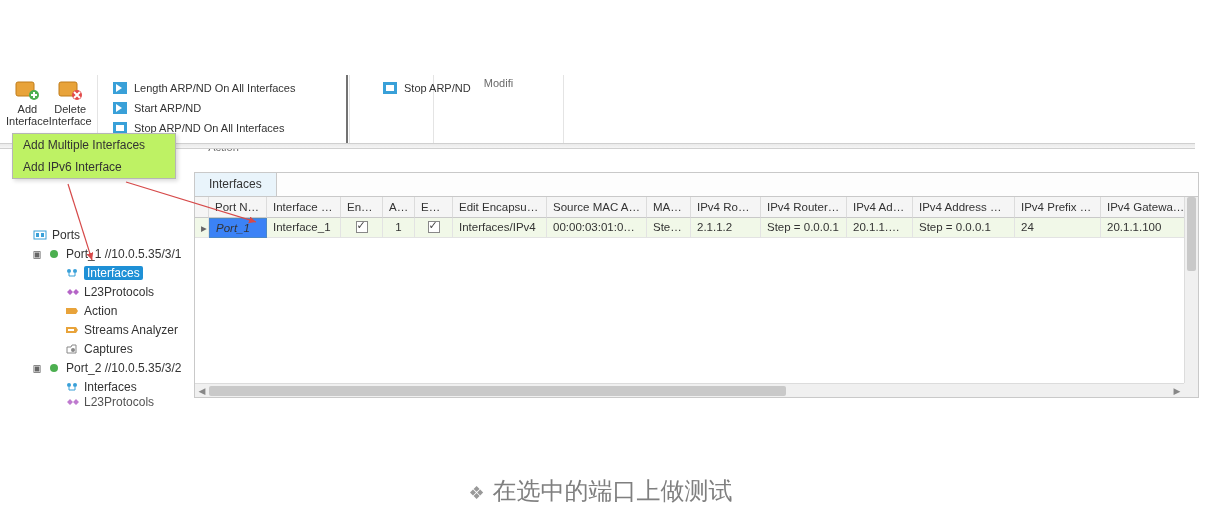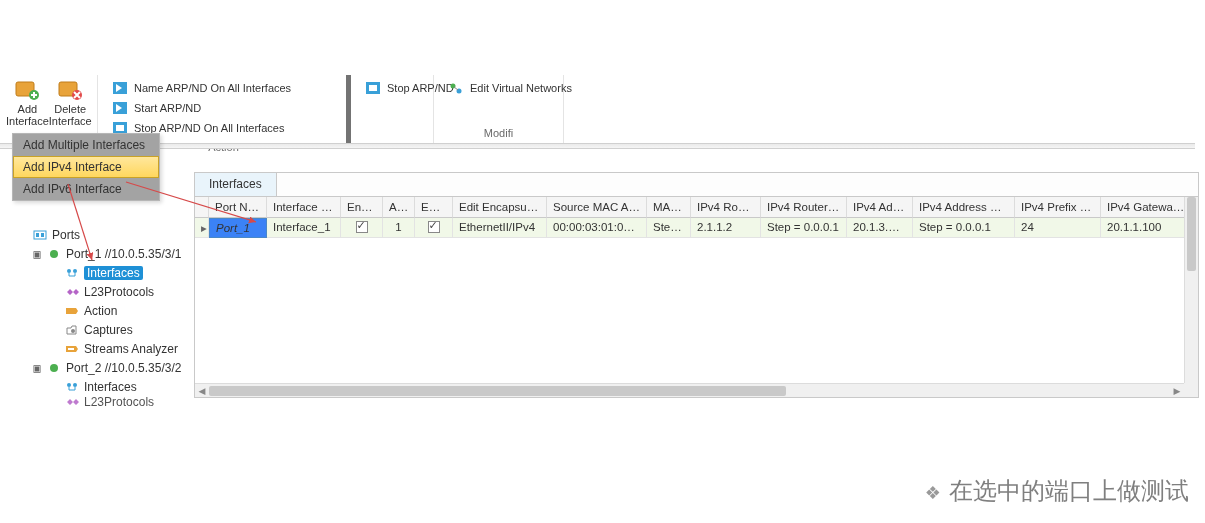--- a/index.html
+++ b/index.html
@@ -19,21 +19,21 @@
   .small-btn-col { display: flex; flex-direction: column; gap: 2px; padding: 2px 4px; }
   .small-btn { display: flex; align-items: center; gap: 6px; height: 18px; padding: 0 4px; cursor: pointer; white-space: nowrap; }
   .small-btn .ic { width: 16px; height: 14px; display:inline-flex; align-items:center; justify-content:center;}
   .small-btn span.t { font-size: 11px; color: #333; }
 
   .sep-line { position: absolute; top: 143px; left: 0; right: 10px; height: 6px; background: linear-gradient(#eaeaea, #f5f5f5); border-top: 1px solid #d0d0d0; border-bottom: 1px solid #d0d0d0; }
   .tab-accent { position:absolute; top:75px; left:680px; width:95px; height:2px; background:#1e90d6; }
   .tab-faint { position:absolute; top:75px; left:775px; width:415px; height:1px; background:#e3e3e3; }
 
   
-  .dd-menu { position: absolute; top: 133px; left: 12px; width: 148px; background: #a3a3a3; border: 1px solid #b6b6b6; box-shadow: 2px 2px 4px rgba(0,0,0,.15); z-index: 30; }
+  .dd-menu { position: absolute; top: 133px; left: 12px; width: 164px; background: #bef264; border: 1px solid #b6b6b6; box-shadow: 2px 2px 4px rgba(0,0,0,.15); z-index: 30; }
   .dd-item { padding: 4px 10px; font-size: 12px; cursor: pointer; }
   .dd-item.hover { background: linear-gradient(#ffe79c, #ffd75e); border: 1px solid #c9a227; padding: 3px 9px; }
 
   
   .tree { position: absolute; top: 225px; left: 12px; width: 178px; font-size: 12px; }
   .tree-row { display: flex; align-items: center; height: 19px; padding-left: 4px; gap: 4px; white-space: nowrap; cursor: pointer; }
   .tree-row.selected .tlabel { background: #1e90d6; color: #fff; padding: 0 3px; border-radius: 2px; }
   .tree-row .exp { width: 10px; text-align: center; color: #666; font-family: monospace; }
   .tree-row .tic { width: 16px; height: 14px; display:inline-flex; align-items:center; justify-content:center;}
   .tree-row .tlabel { }
@@ -59,21 +59,21 @@
   .hscroll { position:absolute; left:0; right:14px; bottom:0; height:14px; background:#f0f0f0; border-top:1px solid #dcdcdc; display:flex; align-items:center;}
   .hscroll .leftbtn, .hscroll .rightbtn { width:14px; text-align:center; color:#888; font-size:9px;}
   .hscroll .track { flex:1; position:relative; height:10px;}
   .hscroll .track .thumb { position:absolute; left:0; width:60%; top:0; bottom:0; background:#c9c9c9; border-radius:2px;}
   .corner { position:absolute; right:0; bottom:0; width:14px; height:14px; background:#f0f0f0;}
 
   
   .arrow-svg { position:absolute; top:0; left:0; pointer-events:none; z-index:40;}
 
   
-  .footer { position: absolute; bottom: 16px; left: 0; right: 16px; text-align: right; font-size: 24px; color: #7f7f7f; font-family: "Microsoft YaHei", sans-serif; }
+  .footer { position: absolute; bottom: 16px; left: 0; right: 4px; text-align: center; font-size: 24px; color: #7f7f7f; font-family: "Microsoft YaHei", sans-serif; }
   .footer .diamond { color: #999; margin-right: 8px; font-size: 18px; }
 </style>
 </head>
 <body>
 <div class="wrap">
 
 <div class="tab-accent"></div>
 <div class="tab-faint"></div>
 
 <div class="ribbon">
@@ -105,21 +105,21 @@
   <div class="ribbon-group" style="width:252px">
     <div class="ribbon-group-body">
       <div class="small-btn-col">
         <div class="small-btn">
           <span class="ic">
                 <svg width="14" height="12">
                   <rect width="14" height="12" fill="#39a0d8"></rect>
                   <path d="M3 2v8l6-4z" fill="#fff"></path>
                 </svg>
               </span>
-          <span class="t">Name ARP/ND On All Interfaces</span>
+          <span class="t">Length ARP/ND On All Interfaces</span>
         </div>
         <div class="small-btn">
           <span class="ic">
                 <svg width="14" height="12">
                   <rect width="14" height="12" fill="#39a0d8"></rect>
                   <path d="M3 2v8l6-4z" fill="#fff"></path>
                 </svg>
               </span>
           <span class="t">Start ARP/ND</span>
         </div>
@@ -134,60 +134,45 @@
         </div>
       </div>
     </div>
     <div class="ribbon-group-label">Action</div>
   </div>
 
   <div class="ribbon-group" style="width:110px; margin-left:-112px; border-right:none; pointer-events:none;">
     
   </div>
 
-  <div class="ribbon-group" style="width:88px; border-left:5px solid #737373; margin-left:-2px;">
+  <div class="ribbon-group" style="width:88px; border-left:2px solid #737373; margin-left:-2px;padding-left:20px;">
     <div class="ribbon-group-body">
       <div class="small-btn-col">
         <div class="small-btn">
           <span class="ic">
                 <svg width="14" height="12">
                   <rect width="14" height="12" fill="#39a0d8"></rect>
                   <rect x="3" y="3" width="8" height="6" fill="#fff"></rect>
                 </svg>
               </span>
           <span class="t">Stop ARP/ND</span>
         </div>
       </div>
     </div>
   </div>
 
   <div class="ribbon-group" style="width:130px">
-    <div class="ribbon-group-body">
-      <div class="small-btn-col">
-        <div class="small-btn">
-          <span class="ic">
-                <svg width="14" height="12">
-                  <circle cx="4" cy="4" r="2.5" fill="#4caf50"></circle>
-                  <circle cx="10" cy="9" r="2.5" fill="#39a0d8"></circle>
-                  <path d="M5 5l4 3" stroke="#888"></path>
-                </svg>
-              </span>
-          <span class="t">Edit Virtual Networks</span>
-        </div>
-      </div>
-    </div>
     <div class="ribbon-group-label">Modifi</div>
   </div>
 </div>
 
 <div class="sep-line"></div>
 
 <div class="dd-menu">
   <div class="dd-item">Add Multiple Interfaces</div>
-  <div class="dd-item hover">Add IPv4 Interface</div>
   <div class="dd-item">Add IPv6 Interface</div>
 </div>
 
 <div class="tree">
   <div class="tree-row indent1 cut">
     <span class="tic">
           <svg width="14" height="12">
             <rect x="1" y="2" width="12" height="8" fill="none" stroke="#39a0d8"></rect>
             <rect x="3" y="4" width="3" height="4" fill="#39a0d8"></rect>
             <rect x="8" y="4" width="3" height="4" fill="#39a0d8"></rect>
@@ -226,34 +211,34 @@
     <span class="tic">
           <svg width="14" height="12">
             <path d="M1 3h10l2 3-2 3H1z" fill="#e8a33a"></path>
           </svg>
         </span>
     <span class="tlabel">Action</span>
   </div>
   <div class="tree-row indent3">
     <span class="tic">
           <svg width="14" height="12">
+            <path d="M1 3h10l2 3-2 3H1z" fill="#e8a33a"></path>
+            <rect x="3" y="5" width="6" height="2" fill="#fff"></rect>
+          </svg>
+        </span>
+    <span class="tlabel">Streams Analyzer</span>
+  </div>
+  <div class="tree-row indent3">
+    <span class="tic">
+          <svg width="14" height="12">
             <path d="M2 4h4l1-2h4v8H2z" fill="none" stroke="#888"></path>
             <circle cx="8" cy="7" r="2" fill="#888"></circle>
           </svg>
         </span>
     <span class="tlabel">Captures</span>
-  </div>
-  <div class="tree-row indent3">
-    <span class="tic">
-          <svg width="14" height="12">
-            <path d="M1 3h10l2 3-2 3H1z" fill="#e8a33a"></path>
-            <rect x="3" y="5" width="6" height="2" fill="#fff"></rect>
-          </svg>
-        </span>
-    <span class="tlabel">Streams Analyzer</span>
   </div>
   <div class="tree-row indent1">
     <span class="exp">▣</span>
     <span class="tic">
           <svg width="10" height="10">
             <circle cx="5" cy="5" r="4" fill="#4caf50"></circle>
           </svg>
         </span>
     <span class="tlabel">Port_2 //10.0.5.35/3/2</span>
   </div>
@@ -296,26 +281,26 @@
         <div class="hd">IPv4 Address</div>
         <div class="hd">IPv4 Address Modifi...</div>
         <div class="hd">IPv4 Prefix Length</div>
         <div class="hd">IPv4 Gateway Addres...</div>
         <div class="cell mark">▸</div>
         <div class="cell port">Port_1</div>
         <div class="cell">Interface_1</div>
         <div class="cell center"><span class="chk on"></span></div>
         <div class="cell center">1</div>
         <div class="cell center"><span class="chk on"></span></div>
-        <div class="cell">EthernetII/IPv4</div>
+        <div class="cell">Interfaces/IPv4</div>
         <div class="cell">00:00:03:01:01:02</div>
         <div class="cell">Step = ...</div>
         <div class="cell">2.1.1.2</div>
         <div class="cell">Step = 0.0.0.1</div>
-        <div class="cell">20.1.3.200</div>
+        <div class="cell">20.1.1.200</div>
         <div class="cell">Step = 0.0.0.1</div>
         <div class="cell">24</div>
         <div class="cell">20.1.1.100</div>
       </div>
   <div class="vscroll">
         <div class="thumb"></div>
       </div>
   <div class="hscroll">
     <div class="leftbtn">◀</div>
     <div class="track">

